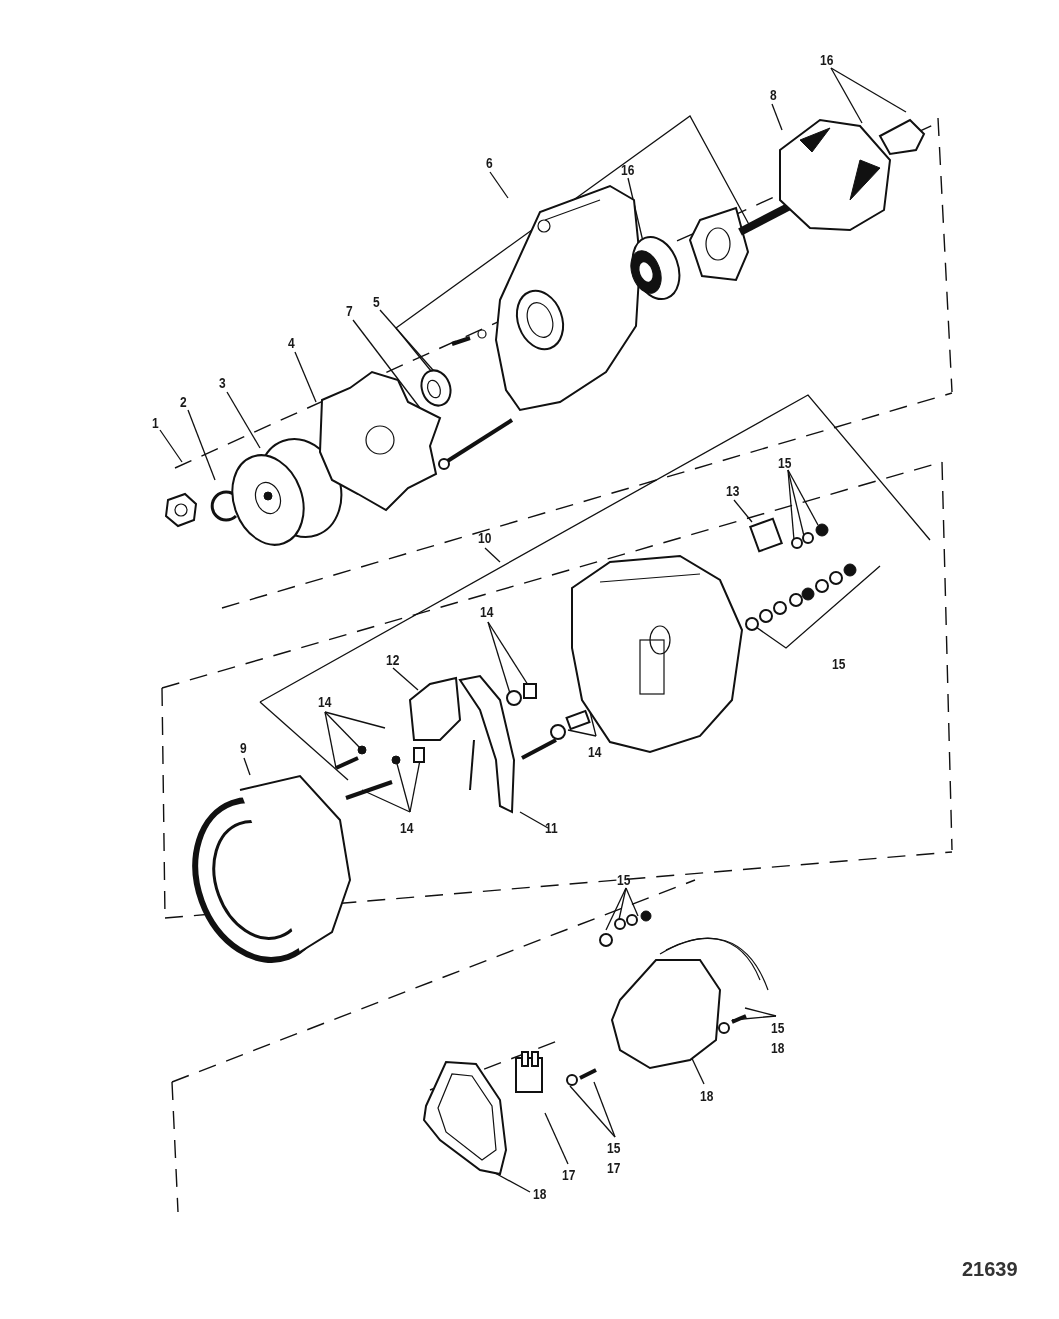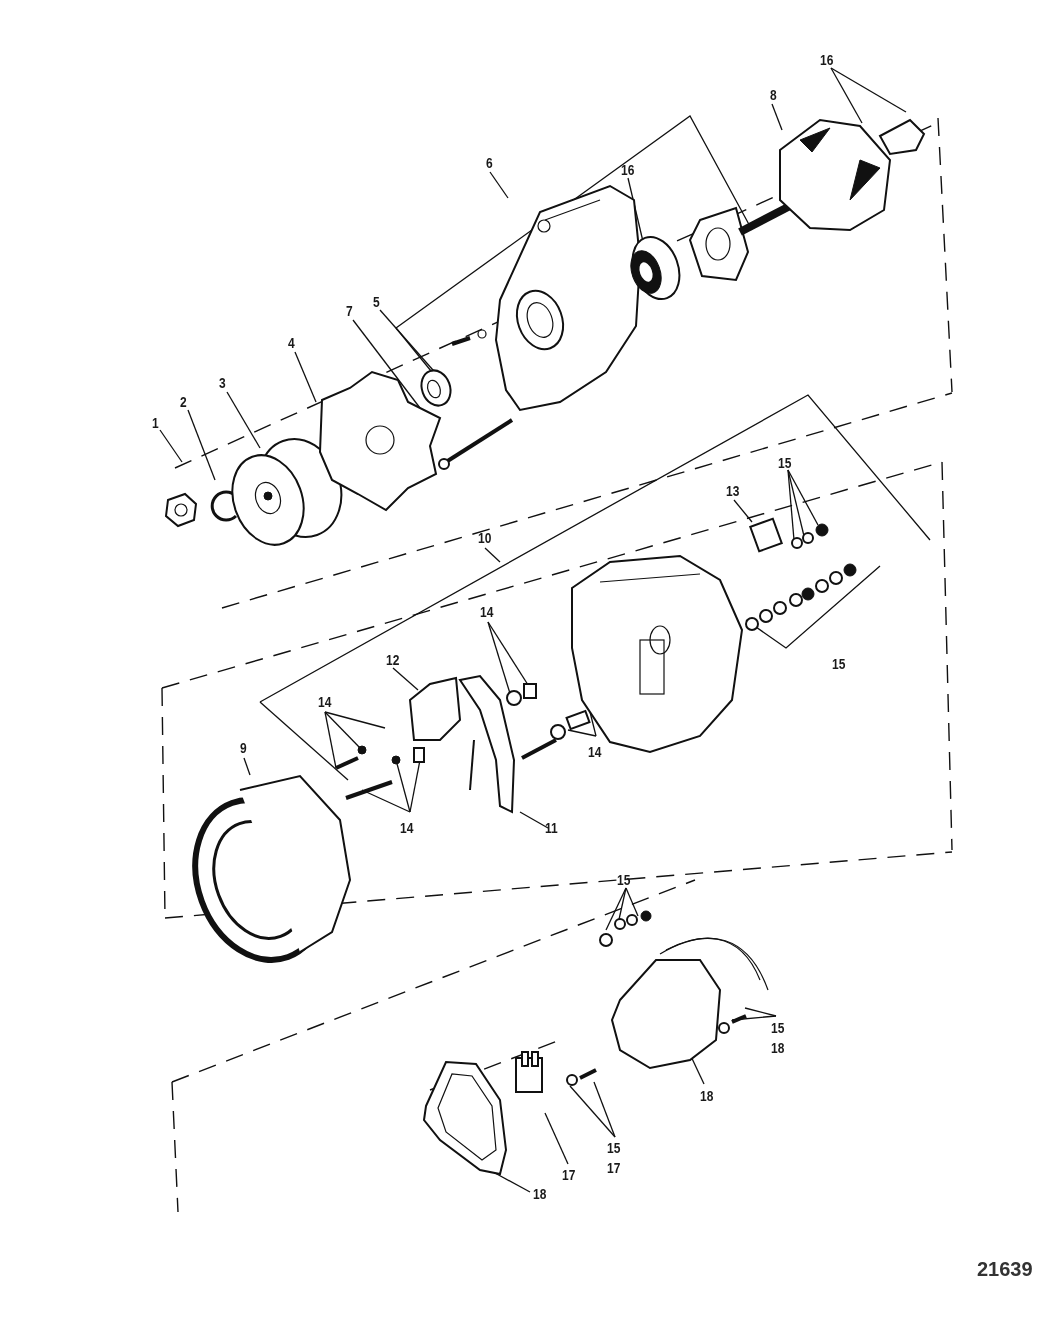--- a/index.html
+++ b/index.html
@@ -3,21 +3,21 @@
 <meta charset="utf-8">
 <style>
   html, body { margin: 0; padding: 0; background: #ffffff; }
   body { width: 1059px; height: 1319px; position: relative; overflow: hidden;
          font-family: "Liberation Sans", sans-serif; }
   #diagram { position: absolute; left: 0; top: 0; width: 1059px; height: 1319px; }
   .callout { position: absolute; font-family: "Liberation Sans", sans-serif;
              font-weight: bold; font-size: 15px; color: #1a1a1a; line-height: 1;
              transform: scaleX(0.8); transform-origin: left top; }
   .figno { position: absolute; left: 962px; top: 1258px; font-weight: bold;
-           font-size: 20px; color: #333; font-family: "Liberation Sans", sans-serif; margin-left: 15px; }
+           font-size: 20px; color: #333; font-family: "Liberation Sans", sans-serif; }
   svg .ln { stroke: #111; stroke-width: 1.3; fill: none; }
   svg .dash { stroke: #111; stroke-width: 1.4; fill: none; stroke-dasharray: 18 11; }
   svg .part { stroke: #111; stroke-width: 2; fill: #fff; }
   svg .thin { stroke: #111; stroke-width: 1.2; fill: none; }
   svg .dark { fill: #111; stroke: #111; }
 </style>
 </head>
 <body>
 
 <div id="diagram">

